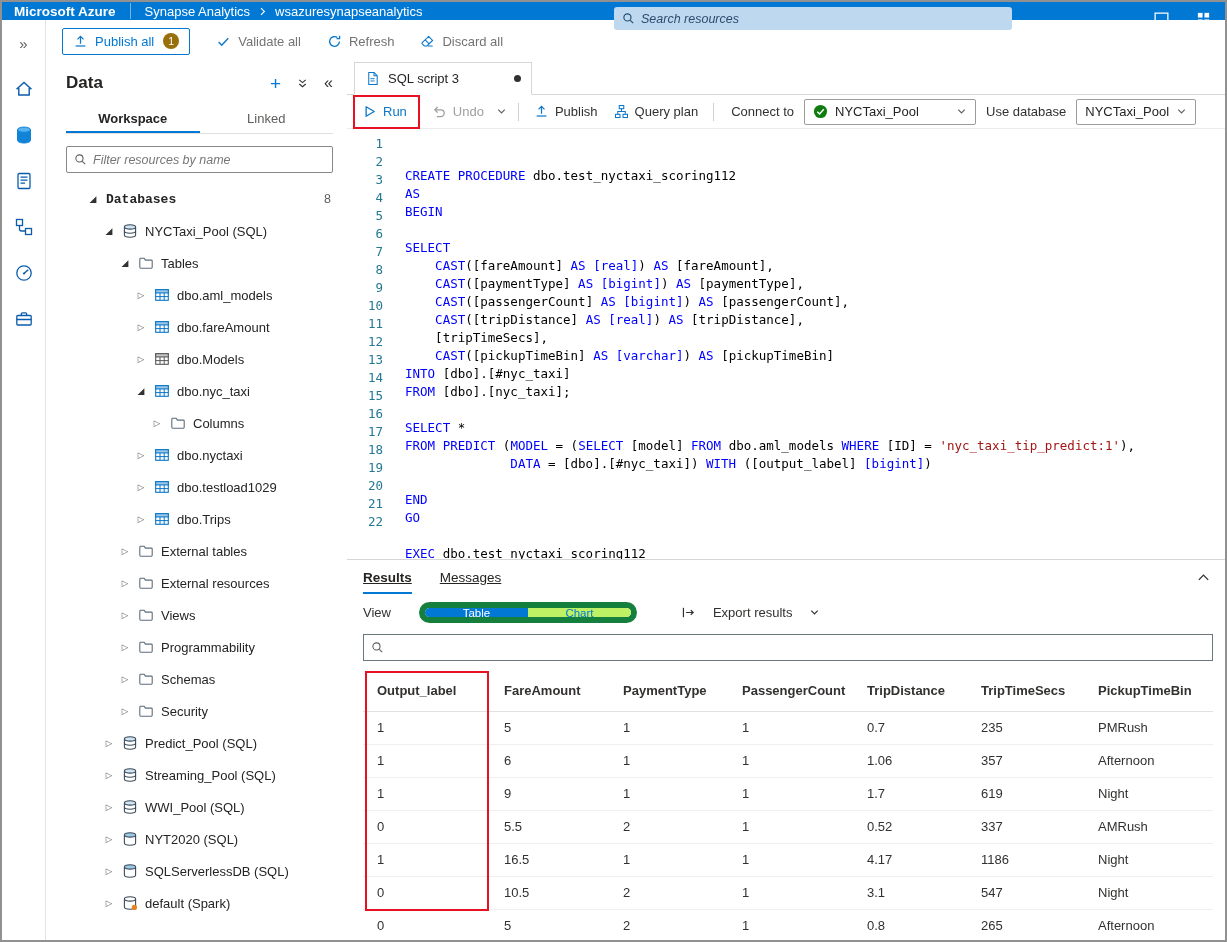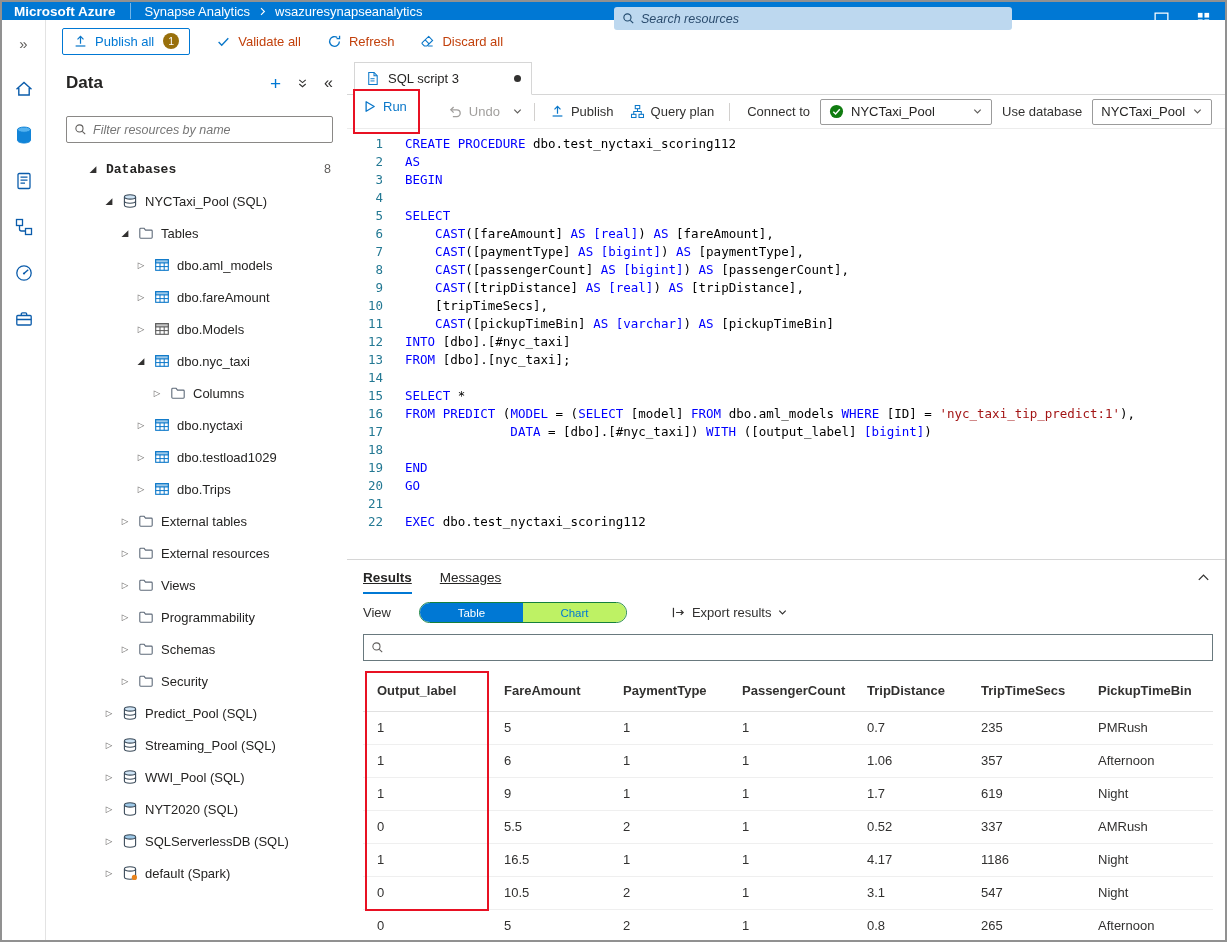--- a/index.html
+++ b/index.html
@@ -20,21 +20,21 @@
 
   
   .main{flex:1;display:flex;min-height:0;}
   .rail{width:44px;flex:none;border-right:1px solid #e3e3e3;display:flex;flex-direction:column;align-items:center;padding-top:8px;}
   .rail-expand{height:30px;display:flex;align-items:center;justify-content:center;font-size:15px;color:#605e5c;cursor:pointer;margin-bottom:8px;}
   .rail-item{width:44px;height:46px;display:flex;align-items:center;justify-content:center;cursor:pointer;}
   .right{flex:1;display:flex;flex-direction:column;min-width:0;}
 
   
   .cmdbar{height:42px;flex:none;display:flex;align-items:center;padding:0 16px;gap:26px;}
-  .cmd{display:inline-flex;align-items:center;gap:7px;background:none;border:none;font-size:13px;color:#c2410c;cursor:pointer;font-family:"Liberation Sans",sans-serif;}
+  .cmd{display:inline-flex;align-items:center;gap:7px;background:none;border:none;font-size:13px;color:#737373;cursor:pointer;font-family:"Liberation Sans",sans-serif;}
   .cmd.primary{border:1px solid #0078d4;color:#0078d4;height:27px;padding:0 10px;border-radius:2px;background:#fff;}
   .badge{width:16px;height:16px;border-radius:50%;background:#986f0b;color:#fff;font-size:10.5px;display:inline-flex;align-items:center;justify-content:center;margin-left:2px;}
 
   .workrow{flex:1;display:flex;min-height:0;}
 
   
   .datapanel{width:301px;flex:none;display:flex;flex-direction:column;padding-left:20px;overflow:hidden;}
   .dp-header{height:42px;display:flex;align-items:center;padding-right:14px;gap:16px;flex:none;}
   .dp-title{font-size:17px;font-weight:700;flex:1;color:#252423;}
   .dp-plus{color:#0078d4;font-size:19px;font-weight:400;cursor:pointer;line-height:1;}
@@ -59,50 +59,50 @@
   .editor{flex:1;display:flex;flex-direction:column;min-width:0;}
   .tabstrip{height:33px;flex:none;display:flex;align-items:flex-end;border-bottom:1px solid #d6d6d6;}
   .tab{height:33px;width:178px;display:flex;align-items:center;gap:8px;padding:0 10px;background:#fff;border:1px solid #d6d6d6;border-bottom:1px solid #fff;margin:0 0 -1px 7px;cursor:pointer;}
   .dirty-dot{width:7px;height:7px;border-radius:50%;background:#323130;margin-left:auto;}
 
   .edtoolbar{height:34px;flex:none;display:flex;align-items:center;padding:0 6px;border-bottom:1px solid #ececec;}
   .tbtn{display:inline-flex;align-items:center;gap:6px;background:none;border:none;font-size:13px;color:#323130;padding:0 8px;height:28px;cursor:pointer;font-family:"Liberation Sans",sans-serif;}
   .tbtn.run{color:#0a77c9;padding:0 5px;}
   .tbtn.disabled{color:#a19f9d;}
   .tbtn.chev{padding:0 4px;}
-  .run-annotation{display:inline-flex;align-items:center;border:2px solid #e81123;padding:1px 6px 12px 2px;margin-right:20px;}
+  .run-annotation{display:inline-flex;align-items:center;border:2px solid #e81123;padding:1px 6px 1px 2px;margin-right:4px;}
   .tdiv{width:1px;height:18px;background:#d2d0ce;margin:0 7px;}
   .tlabel{margin:0 10px;color:#323130;}
   .dd{height:26px;border:1px solid #9b9b9b;border-radius:2px;background:#fff;display:flex;align-items:center;gap:7px;padding:0 8px;font-size:13px;cursor:pointer;}
   .dd .val{flex:1;white-space:nowrap;}
   .dd-connect{width:172px;}
   .dd-db{width:120px;margin-right:6px;}
 
   
   .code{height:430px;flex:none;display:flex;font-family:"DejaVu Sans Mono",monospace;font-size:12.5px;line-height:18px;padding-top:6px;overflow:hidden;}
   .gutter{width:36px;flex:none;text-align:right;color:#237893;}
   .gutter div{height:18px;}
-  .codelines{flex:1;margin-left:22px;white-space:pre;color:#000;overflow:hidden;}
+  .codelines{flex:1;margin-left:22px;white-space:pre;color:#000;overflow:hidden;margin-top:32px;}
   .code-line{height:18px;}
   .tk-k{color:#0000ff;}
   .tk-s{color:#a31515;}
 
   
   .results{flex:1;min-height:0;border-top:1px solid #d6d6d6;display:flex;flex-direction:column;padding:0 12px 0 16px;}
   .res-tabs{height:34px;flex:none;display:flex;align-items:center;gap:28px;}
   .res-tab{height:100%;display:flex;align-items:center;font-size:13.5px;color:#252423;cursor:pointer;text-decoration:underline;}
   .res-tab.active{font-weight:600;box-shadow:inset 0 -2px 0 #0078d4;}
   .res-collapse{margin-left:auto;display:inline-flex;cursor:pointer;padding-right:2px;}
   .view-row{height:37px;flex:none;display:flex;align-items:center;}
   .view-label{color:#323130;margin-right:28px;}
-  .toggle{display:flex;height:21px;border:1px solid #15803d;border-radius:11px;overflow:hidden;}
+  .toggle{display:flex;height:21px;border:6px solid #15803d;border-radius:11px;overflow:hidden;}
   .tg{width:103px;display:flex;align-items:center;justify-content:center;font-size:11.5px;cursor:pointer;}
   .tg.on{background:#0078d4;color:#fff;}
   .tg.off{background:#bef264;color:#0078d4;}
-  .export{display:inline-flex;align-items:center;gap:6px;margin-left:44px;color:#323130;cursor:pointer;}
+  .export{display:inline-flex;align-items:center;gap:17px;margin-left:44px;color:#323130;cursor:pointer;}
   .res-search{height:27px;flex:none;border:1px solid #69797e;display:flex;align-items:center;gap:6px;padding:0 7px;margin:3px 0 10px 0;color:#605e5c;}
   .res-search input{flex:1;border:none;outline:none;background:transparent;font-size:12.5px;color:#323130;font-family:"Liberation Sans",sans-serif;}
   .res-search input::placeholder{color:#767676;}
   .res-table-wrap{flex:1;min-height:0;position:relative;overflow:hidden;}
   table{width:100%;border-collapse:collapse;table-layout:fixed;}
   th{height:40px;text-align:left;font-weight:600;font-size:13px;color:#323130;padding:0 10px 0 14px;border-bottom:1px solid #e1e1e1;}
   td{height:33px;font-size:13px;color:#323130;padding:0 10px 0 14px;border-bottom:1px solid #efefef;}
   .col-annotation{position:absolute;left:2px;top:0;width:124px;height:240px;border:2px solid #e81123;pointer-events:none;}
 </style>
 </head>
@@ -252,20 +252,28 @@
           <div class="dp-header">
             <h2 class="dp-title">Data</h2>
             <span class="dp-plus">+</span>
             <span class="dp-hicon">
                 <svg viewBox="0 0 12 12" width="11" height="11">
                   <path d="m2.5 2 3.5 3 3.5-3M2.5 6.5l3.5 3 3.5-3" fill="none" stroke="#323130" stroke-width="1.2"></path>
                 </svg>
               </span>
             <span class="dp-collapse">«</span>
           </div>
+          <div class="dp-tabs">
+            <div class="dp-tab active">
+                <span>Workspace</span>
+              </div>
+            <div class="dp-tab">
+                <span>Linked</span>
+              </div>
+          </div>
           <div class="dp-search">
             <span style="display:inline-flex;">
                 <svg viewBox="0 0 16 16" width="13" height="13">
                   <circle cx="6.7" cy="6.7" r="4.4" fill="none" stroke="#605e5c" stroke-width="1.3"></circle>
                   <path d="m10.2 10.2 3.6 3.6" stroke="#605e5c" stroke-width="1.3"></path>
                 </svg>
               </span>
             <input placeholder="Filter resources by name" style="">
           </div>
           <div class="tree">

